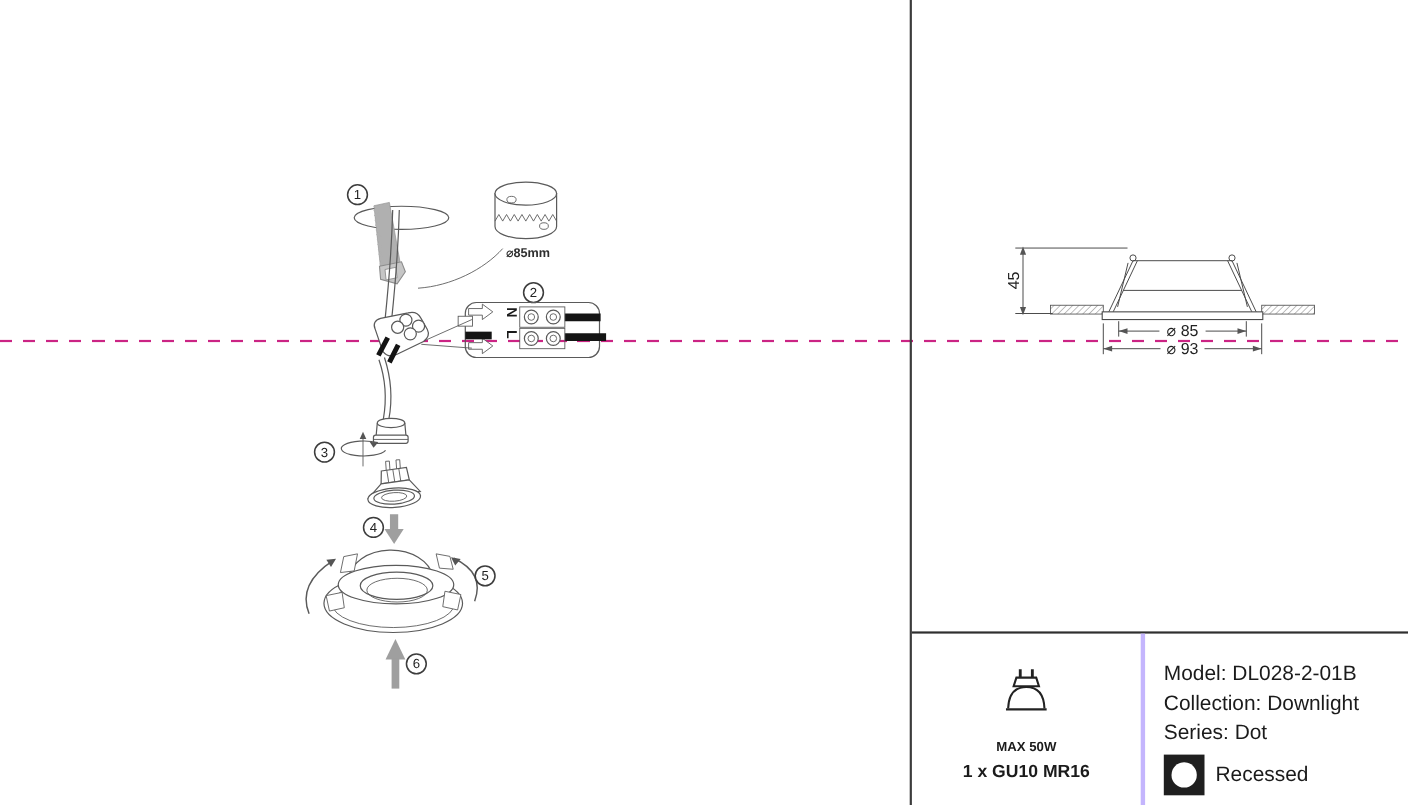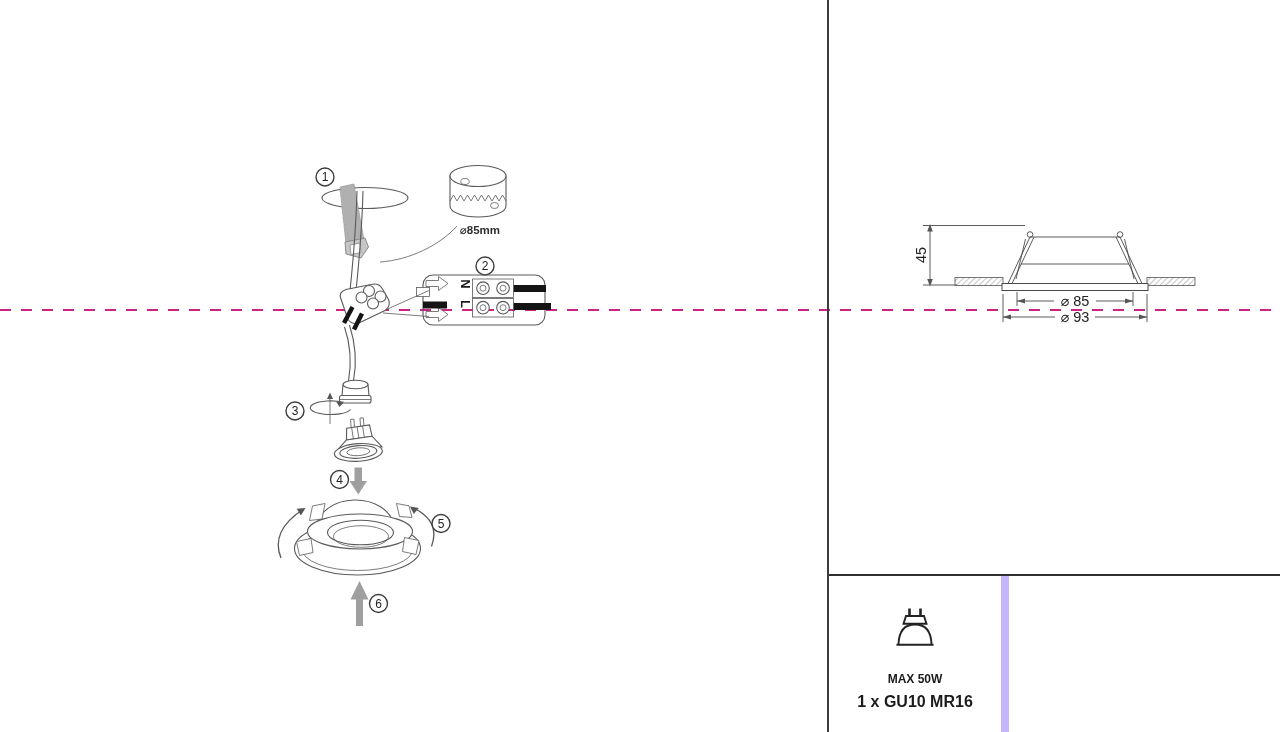--- a/index.html
+++ b/index.html
@@ -22,21 +22,21 @@
   .ah{fill:#555;stroke:none;}
   .badge-c{fill:#fff;stroke:#3d3d3d;stroke-width:1.4;}
   .badge-t{font-size:12px;fill:#222;text-anchor:middle;}
   .tb-txt{font-size:13px;font-weight:700;fill:#1a1a1a;text-anchor:middle;}
   .dim{font-size:14.5px;fill:#222;text-anchor:middle;}
   .dln{stroke:#4a4a4a;stroke-width:0.9;fill:none;}
   .holesaw-lbl{font-size:11.5px;font-weight:700;fill:#2e2e2e;text-anchor:middle;}
   
   .spec-panel{left:829px;top:574px;width:451px;height:158px;border-top:2px solid #2f2f2f;
     display:flex;box-sizing:border-box;color:#1b1b1b;}
-  .lamp-cell{width:180px;box-sizing:border-box;border-right:8px solid #c4b5fd;
+  .lamp-cell{width:212px;box-sizing:border-box;border-right:4px solid #c4b5fd;
     display:flex;flex-direction:column;align-items:center;}
   .lamp-icon{margin-top:31px;}
   .lamp-power{margin-top:23px;font-size:12px;font-weight:700;}
   .lamp-type{margin-top:7px;font-size:16px;font-weight:700;}
   .info-cell{flex:1;padding-left:17px;padding-top:23px;box-sizing:border-box;}
   .info-line{font-size:19px;line-height:27px;}
   .mount-row{margin-top:6px;display:flex;align-items:center;}
   .mount-icon{width:37px;height:37px;background:#1f1f1f;display:flex;align-items:center;justify-content:center;}
   .mount-dot{width:23px;height:23px;background:#fff;border-radius:50%;}
   .mount-label{font-size:19px;margin-left:10px;}
@@ -249,15 +249,26 @@
     <div class="lamp-cell">
       <svg class="lamp-icon" width="38" height="42" viewBox="0 0 38 42">
         <path d="M13.5,1.5 V9 M24.5,1.5 V9" stroke="#222" stroke-width="2.6" fill="none"></path>
         <path d="M10,9 H28 L30.5,16.8 H7.5 Z" stroke="#222" stroke-width="1.9" fill="none"></path>
         <path d="M2.5,37 C3,24 9,17.5 19,17.5 C29,17.5 35,24 35.5,37" stroke="#222" stroke-width="1.9" fill="none"></path>
         <path d="M0.5,37.8 H37.5" stroke="#222" stroke-width="2" fill="none"></path>
       </svg>
       <div class="lamp-power">MAX 50W</div>
       <div class="lamp-type">1 x GU10 MR16</div>
     </div>
+    <div class="info-cell">
+      <div class="info-line">Model: DL028-2-01B</div>
+      <div class="info-line">Collection: Downlight</div>
+      <div class="info-line">Series: Dot</div>
+      <div class="mount-row">
+        <div class="mount-icon">
+          <div class="mount-dot"></div>
+        </div>
+        <div class="mount-label">Recessed</div>
+      </div>
+    </div>
   </div>
 
 </div>
 
 </body></html>

